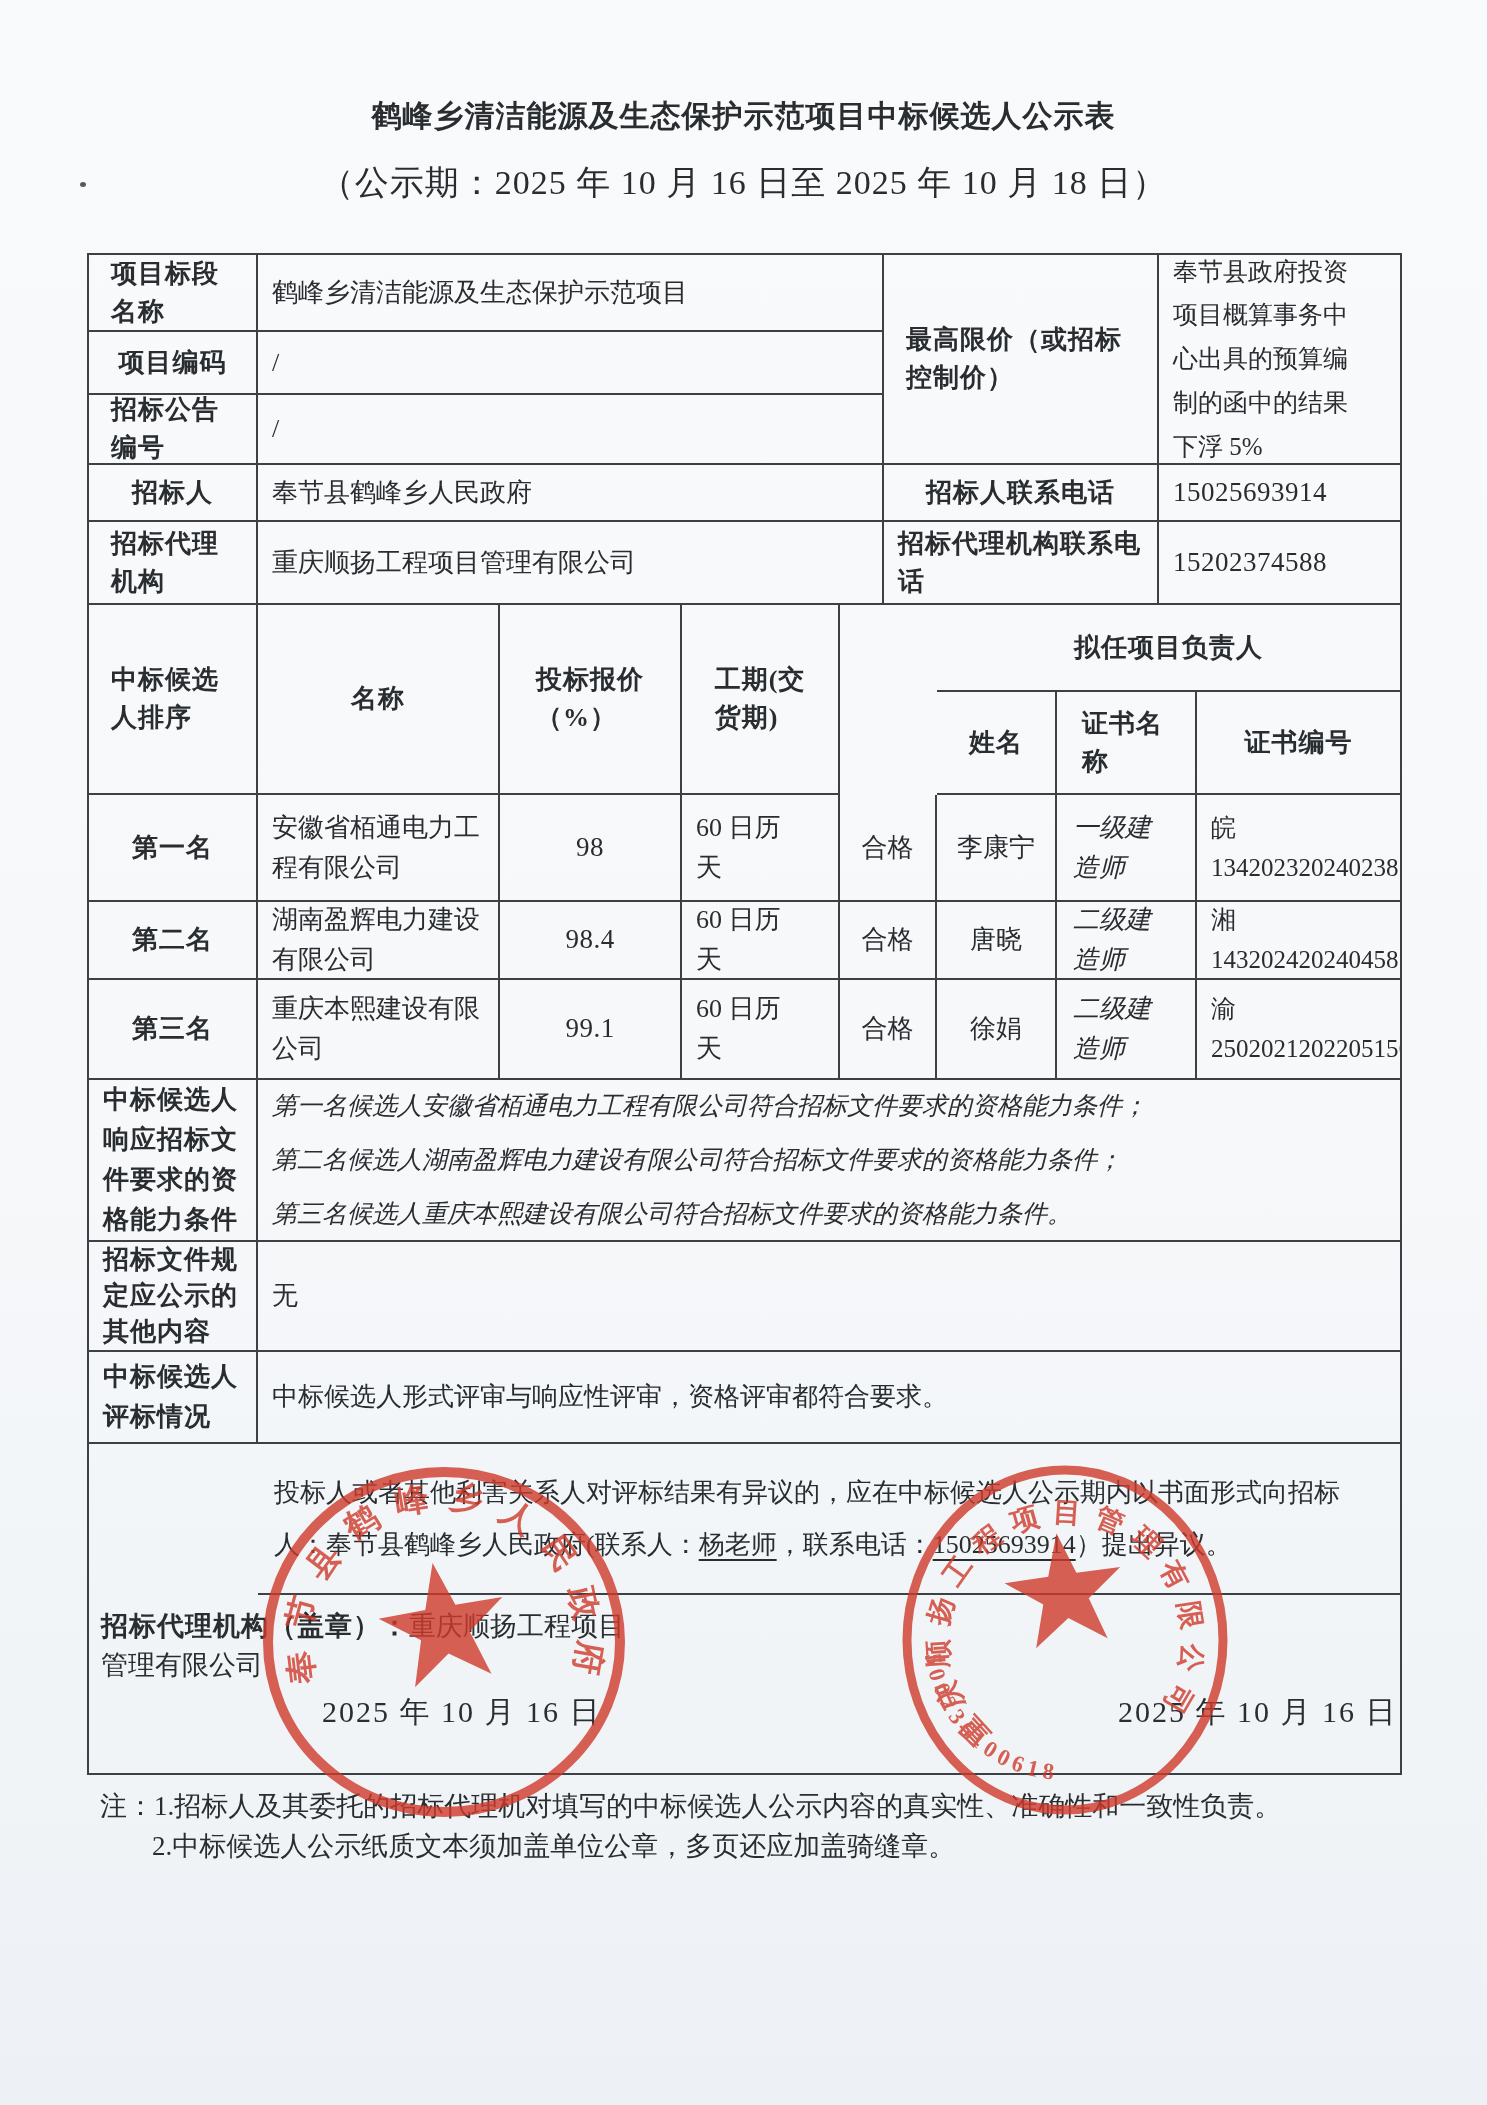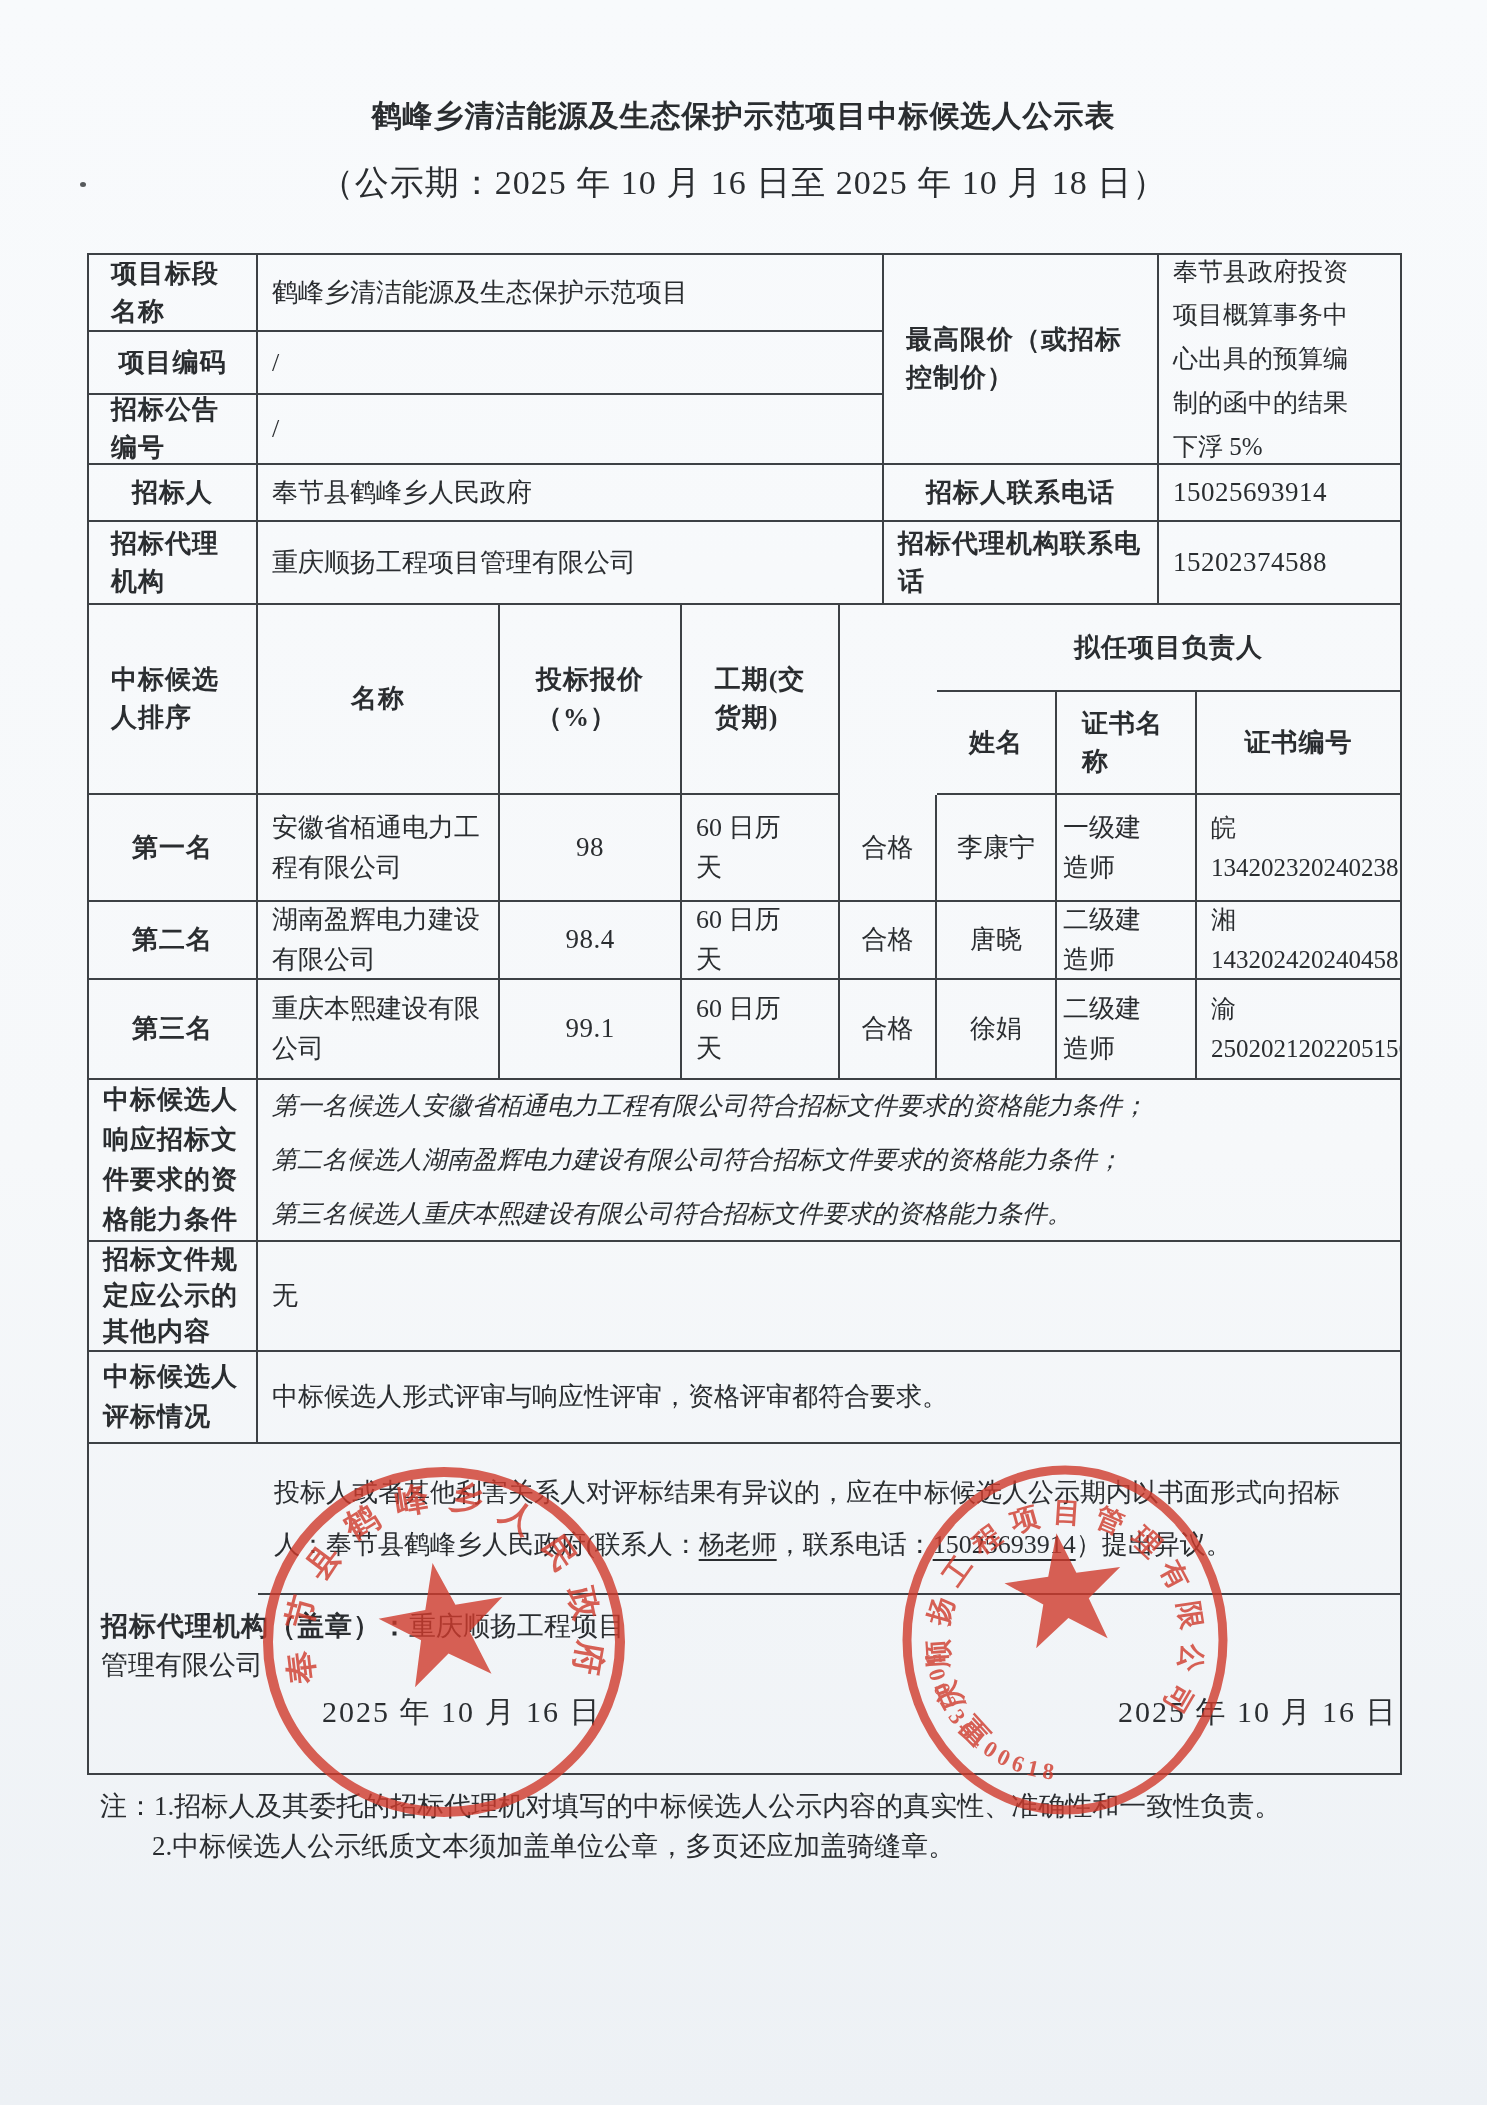--- a/index.html
+++ b/index.html
@@ -45,21 +45,21 @@
   .lbl{
     justify-content:center;text-align:left;font-weight:700;
     padding:0 22px;letter-spacing:1px;
   }
   .gc .lbl{padding:0 14px;}
   .val{justify-content:flex-start;text-align:left;padding:4px 14px;white-space:pre-line;}
   .ctr{justify-content:center;text-align:center;padding:4px 6px;}
   .num{font-size:27px;letter-spacing:.5px;}
   .lh40{line-height:40px;}
   .lh54{line-height:54px;font-style:italic;}
-  .cert{padding-left:6px;}
+  .cert{padding-left:16px;font-style:italic;}
   .certhdr{padding:0 25px;}
   .objtext{padding:0 58px 0 16px;line-height:52px;font-size:26px;}
   .objtext u{text-underline-offset:6px;}
   .sealcell{position:relative;display:block;padding:12px 12px 0 12px;font-size:27px;}
   .sealcell .slabel{font-weight:700;letter-spacing:1px;}
   .datetext{position:absolute;font-size:30px;letter-spacing:2px;color:#2b2e31;z-index:2;}
   .seal{position:absolute;z-index:6;opacity:.8;}
   .speck{position:absolute;left:80px;top:182px;width:6px;height:5px;border-radius:50%;background:#3a3d40;opacity:.85;}
   .notes{position:absolute;left:100px;top:1786px;width:1320px;font-size:27px;line-height:40px;}
   .notes .n2{margin-left:52px;}

